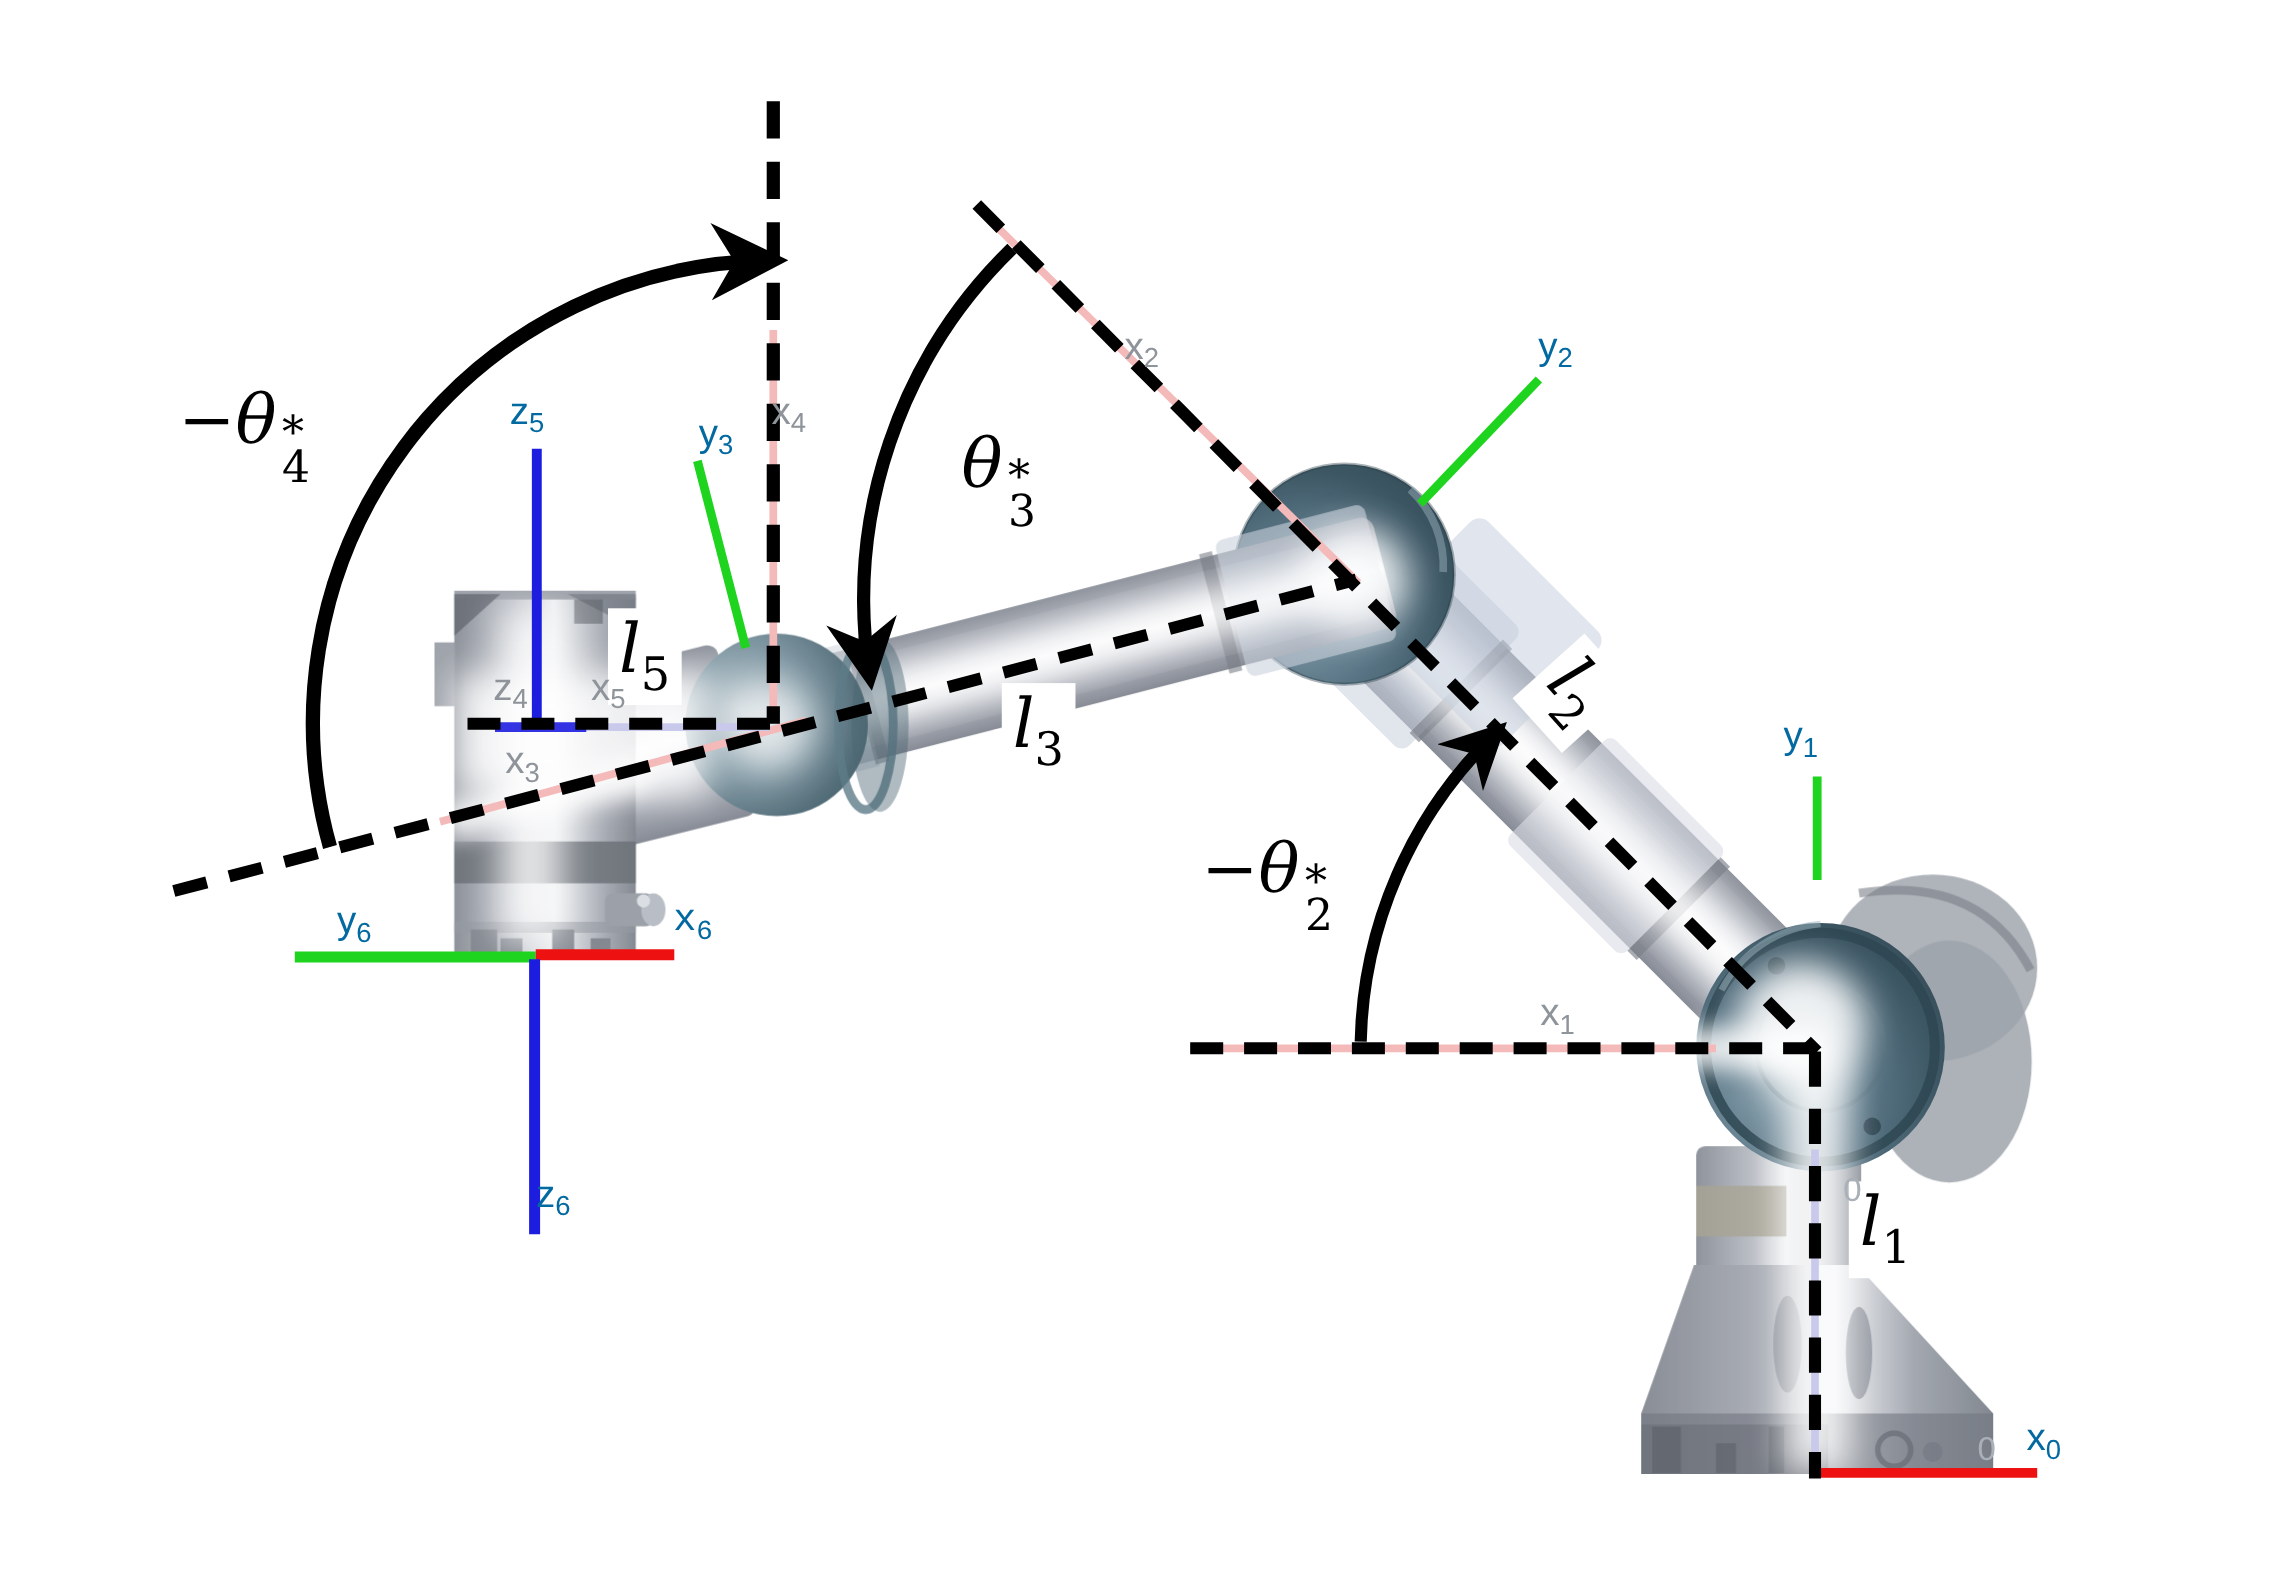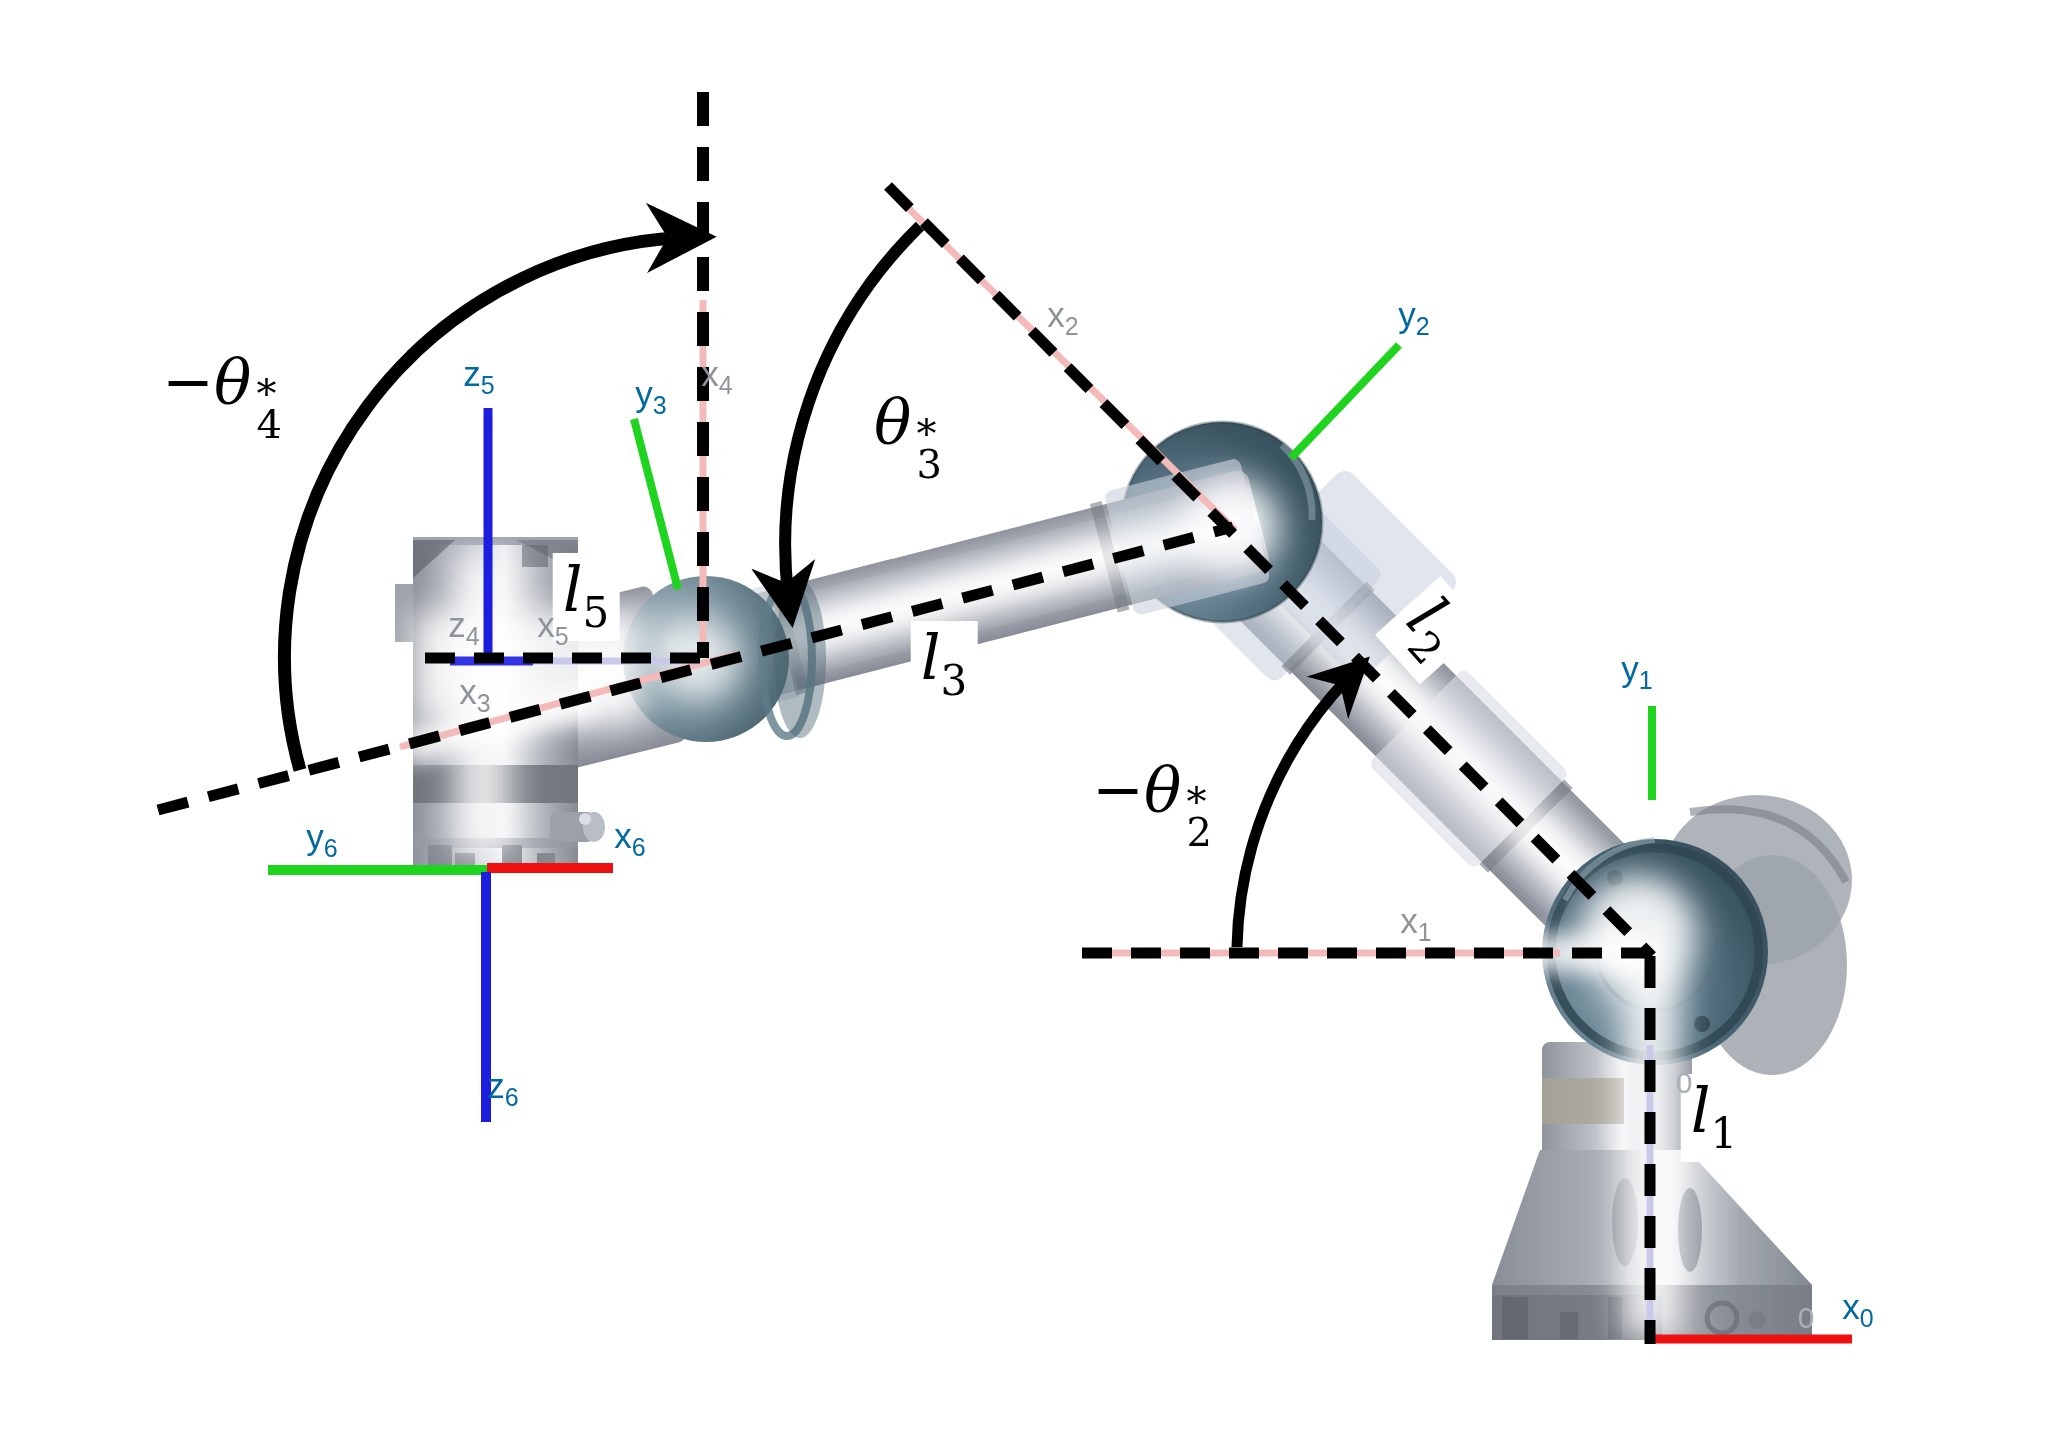--- a/index.html
+++ b/index.html
@@ -231,25 +231,25 @@
   <div class="lbl math whitebg" style="left:1714px;top:1118px;">
     <span>l</span><span class="msub">1</span>
   </div>
 
   <div class="lbl fl" style="left:479px;top:377px;"><span>z</span><span class="s">5</span></div>
   <div class="lbl fl" style="left:651px;top:397px;"><span>y</span><span class="s">3</span></div>
   <div class="lbl fl" style="left:1414px;top:318px;"><span>y</span><span class="s">2</span></div>
   <div class="lbl fl" style="left:1637px;top:672px;"><span>y</span><span class="s">1</span></div>
   <div class="lbl fl" style="left:1858px;top:1310px;"><span>x</span><span class="s">0</span></div>
   <div class="lbl fl" style="left:286px;top:840px;margin-left:36px;"><span>y</span><span class="s">6</span></div>
-  <div class="lbl fl" style="left:630px;top:839px;"><span>x</span><span class="s">6</span></div>
+  <div class="lbl fl" style="left:630px;top:839px;font-family:Liberation Mono, monospace;"><span>x</span><span class="s">6</span></div>
   <div class="lbl fl" style="left:503px;top:1089px;"><span>z</span><span class="s">6</span></div>
 
   <div class="lbl fl grey" style="left:717px;top:377px;text-align:center;"><span>x</span><span class="s">4</span></div>
-  <div class="lbl fl grey" style="left:1063px;top:318px;"><span>x</span><span class="s">2</span></div>
+  <div class="lbl fl grey" style="left:1038px;top:318px;"><span>x</span><span class="s">2</span></div>
   <div class="lbl fl grey" style="left:1416px;top:924px;"><span>x</span><span class="s">1</span></div>
   <div class="lbl fl grey" style="left:464px;top:628px;"><span>z</span><span class="s">4</span></div>
   <div class="lbl fl grey" style="left:505px;top:628px;margin-left:48px;"><span>x</span><span class="s">5</span></div>
   <div class="lbl fl grey" style="left:475px;top:695px;"><span>x</span><span class="s">3</span></div>
 
   <div class="lbl faint" style="left:1684px;top:1083px;"><span>0</span></div>
   <div class="lbl faint" style="left:1806px;top:1318px;"><span>0</span></div>
 
 </div>
 

